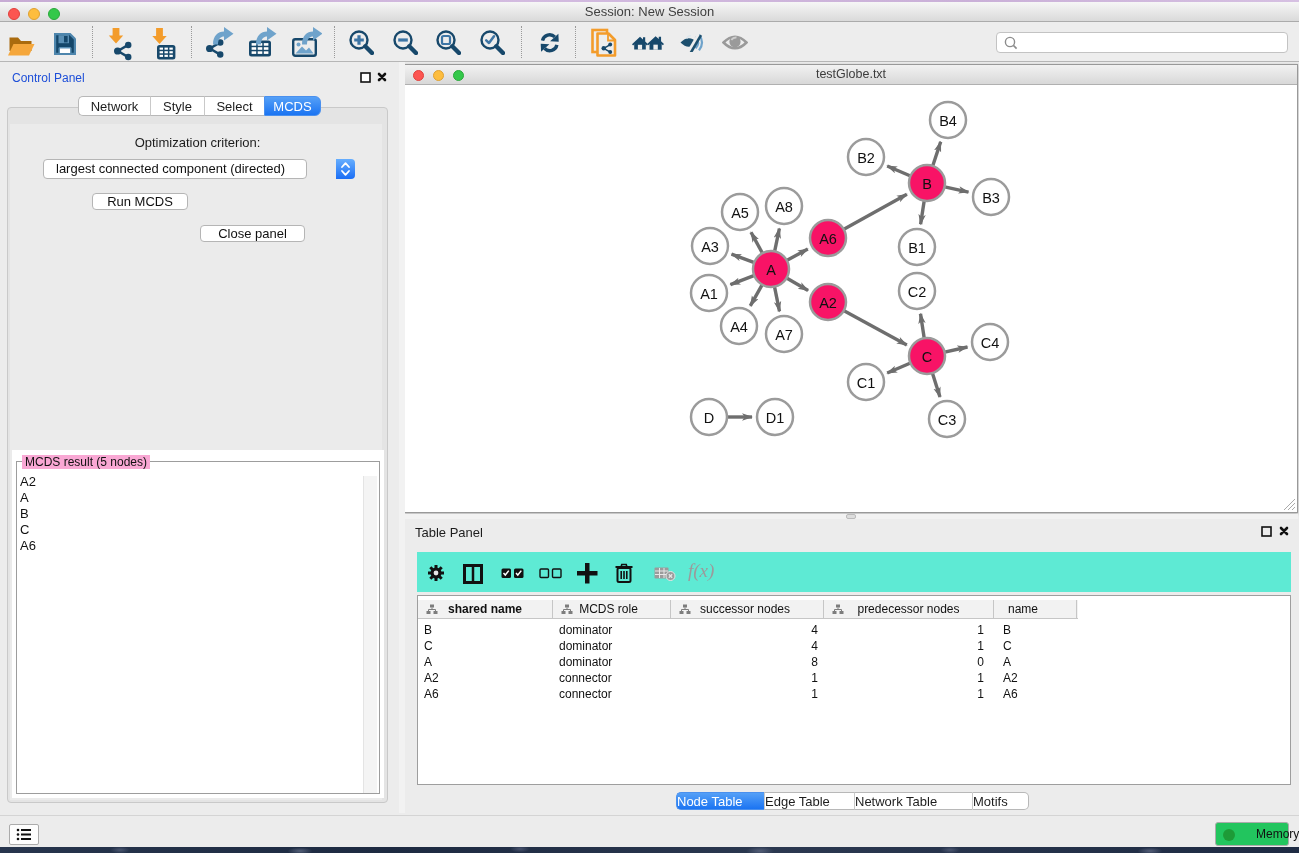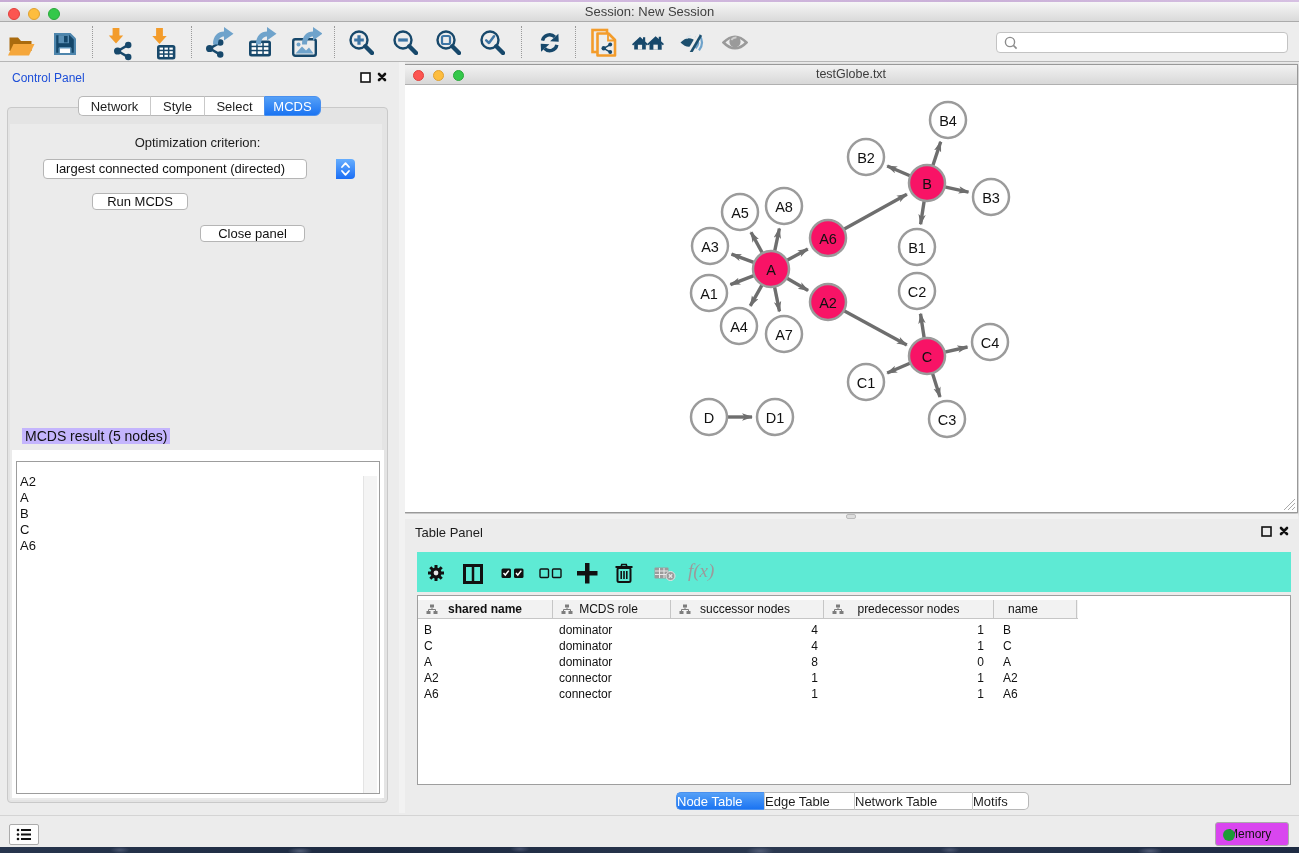--- a/index.html
+++ b/index.html
@@ -33,21 +33,21 @@
   border-bottom:1px solid #b8b8b8; font-size:13px; color:#1d1d1d; text-align:center; line-height:19px; }
 #optLabel { left:0px; top:135px; width:395px; text-align:center; font-size:13px; color:#1c1c1c; }
 #cpCombo { left:43px; top:159px; width:264px; height:20px; background:#fff; border:1px solid #b5b5b5;
   border-radius:4px; font-size:13px; color:#111; line-height:18px; padding-left:12px; }
 #comboBtn { left:336px; top:159px; width:19px; height:20px; border-radius:0 4px 4px 0;
   background:linear-gradient(#66aefe,#1b6ef5); }
 .aquabtn { position:absolute; height:17px; background:#fff; border:1px solid #b5b5b5; border-radius:4px;
   font-size:13px; color:#111; text-align:center; line-height:15px; }
 #mcdsWhite { left:12px; top:450px; width:372px; height:348px; background:#fff; }
 #mcdsField { left:16px; top:461px; width:364px; height:333px; border:1px solid #9d9d9d; background:#fff; }
-#mcdsLegend { left:22px; top:428px; background:#c4b5fd; padding:0 3px; font-size:14px; color:#111; }
+#mcdsLegend { left:22px; top:455px; background:#f9a8d4; padding:0 3px; font-size:12px; color:#111; }
 #mcdsList { left:20px; top:474px; font-size:13px; color:#111; line-height:16px; }
 #mcdsScroll { left:363px; top:476px; width:14px; height:317px; background:#f4f4f4; border-left:1px solid #e4e4e4; }
 
 
 #netwin { left:404px; top:64px; width:894px; height:449px; background:#fff;
   border:1px solid #999; box-shadow:0 1px 3px rgba(0,0,0,0.25); }
 #netTitle { left:0; top:0; width:100%; height:20px; background:linear-gradient(#f2f2f2,#d8d8d8);
   border-bottom:1px solid #b0b0b0; text-align:center; font-size:12.5px; color:#3c3c3c; line-height:19px; position:absolute; }
 #netwin .r { left:8px;  top:5px; width:11px; height:11px; background:#fc5551; border:1px solid #e2403c; }
 #netwin .y { left:28px; top:5px; width:11px; height:11px; background:#fdbd3e; border:1px solid #e0a131; }
@@ -70,22 +70,22 @@
 .trow { position:absolute; font-size:12px; color:#111; height:16px; line-height:16px; }
 
 
 #btabs { left:676px; top:792px; height:18px; }
 .btab { position:absolute; top:0; height:18px; background:#fff; border-top:1px solid #b8b8b8;
   border-bottom:1px solid #b8b8b8; font-size:13px; color:#1d1d1d; text-align:left; line-height:17px; }
 
 
 #statusbar { left:0; top:815px; width:1299px; height:32px; background:#ececec; border-top:1px solid #d4d4d4; }
 #listBtn { left:9px; top:824px; width:30px; height:21px; background:#fdfdfd; border:1px solid #ababab; border-radius:2px; }
-#memBtn { left:1215px; top:822px; width:74px; height:24px; background:#d946ef; border:1px solid #ababab;
-  border-radius:3px; font-size:12px; color:#111; line-height:22px; text-align:left; padding-left:12px; }
+#memBtn { left:1215px; top:822px; width:74px; height:24px; background:#22c55e; border:1px solid #ababab;
+  border-radius:3px; font-size:12px; color:#111; line-height:22px; text-align:left; padding-left:40px; }
 #memDot { position:absolute; left:7px; top:5.5px; width:12px; height:12px; border-radius:50%; background:#1d9b37; }
 #wallpaper { left:0; top:847px; width:1299px; height:6px; background:radial-gradient(14px 5px at 120px 3px, #4a5670 0%, transparent 70%),radial-gradient(18px 5px at 300px 4px, #56617a 0%, transparent 70%),radial-gradient(14px 5px at 520px 2px, #49536e 0%, transparent 70%),radial-gradient(20px 6px at 760px 4px, #545f78 0%, transparent 70%),radial-gradient(14px 5px at 950px 3px, #4b5670 0%, transparent 70%),radial-gradient(18px 5px at 1150px 4px, #555f79 0%, transparent 70%),linear-gradient(90deg,#27354d,#1d2a41 30%,#2b3850 60%,#1e2b43); }
 </style>
 </head>
 <body>
 <div class="abs" id="deskTop"></div>
 <div class="abs" id="titlebar">Session: New Session
   <div class="light r"></div><div class="light y"></div><div class="light g"></div>
 </div>
 <div class="abs" id="toolbar">

